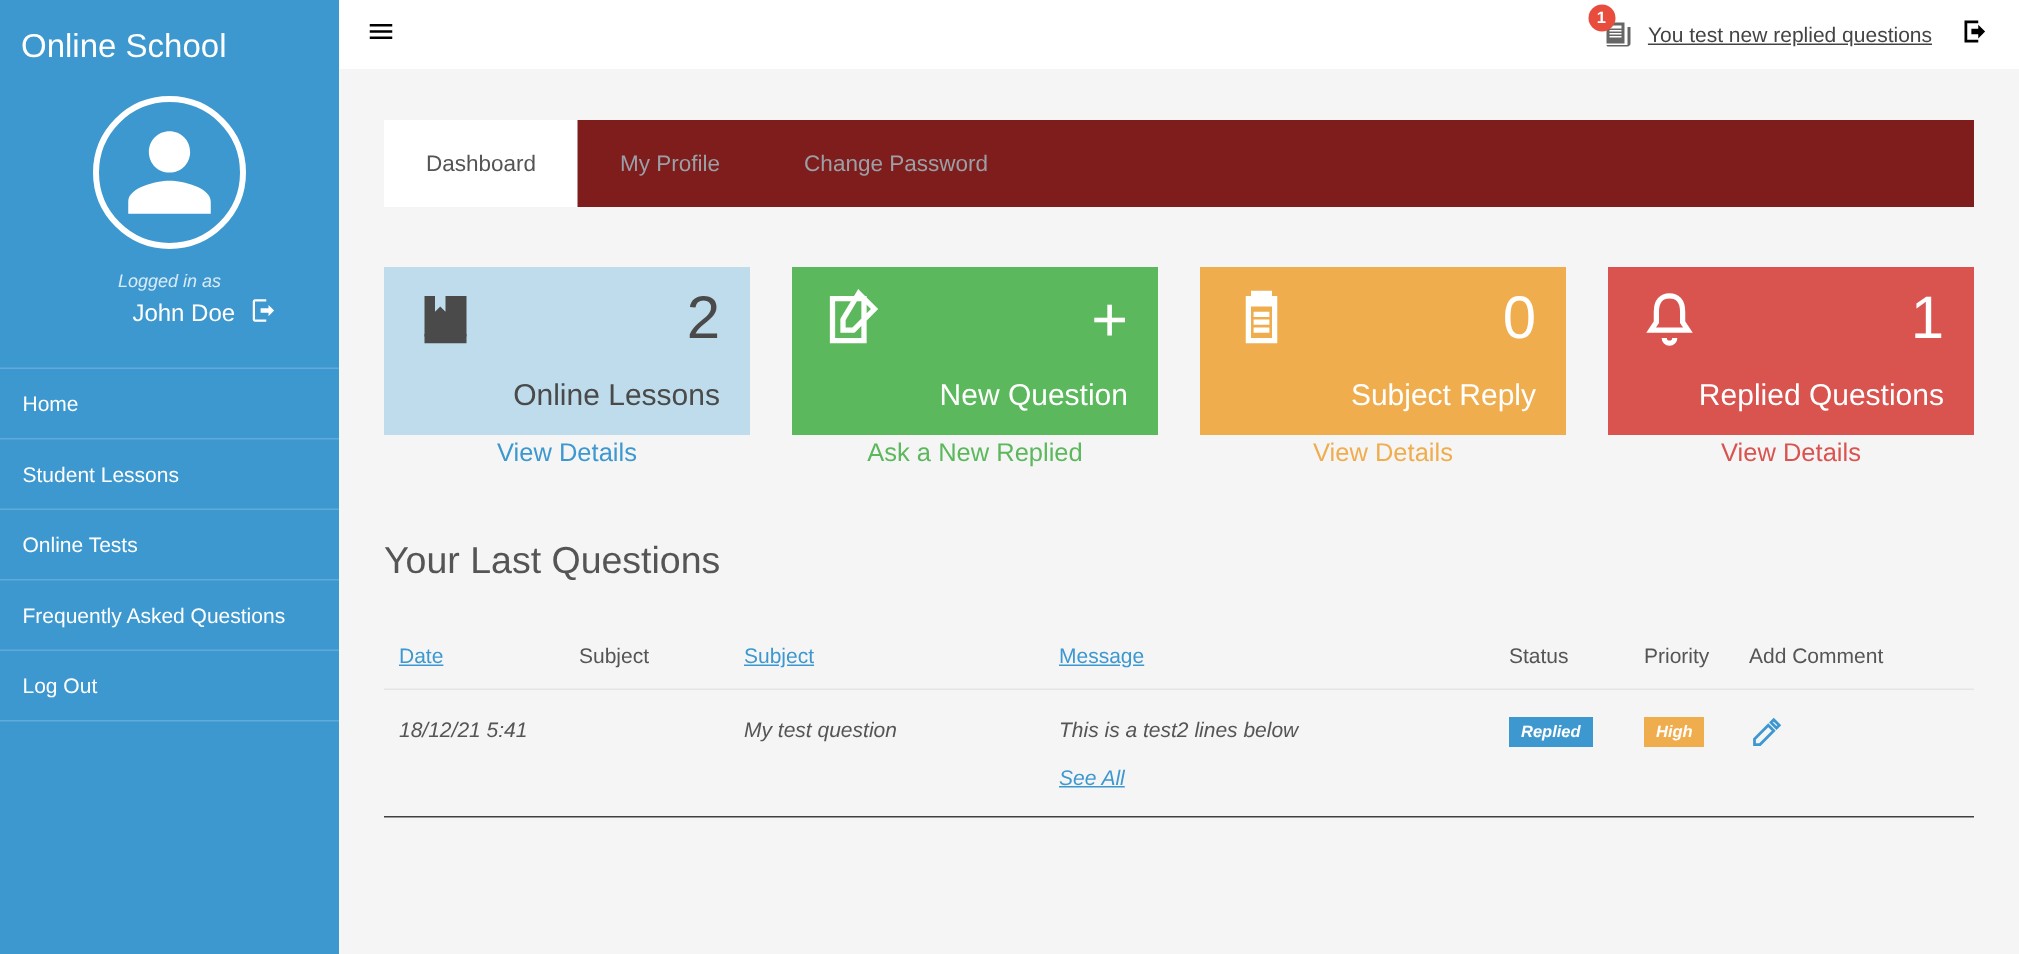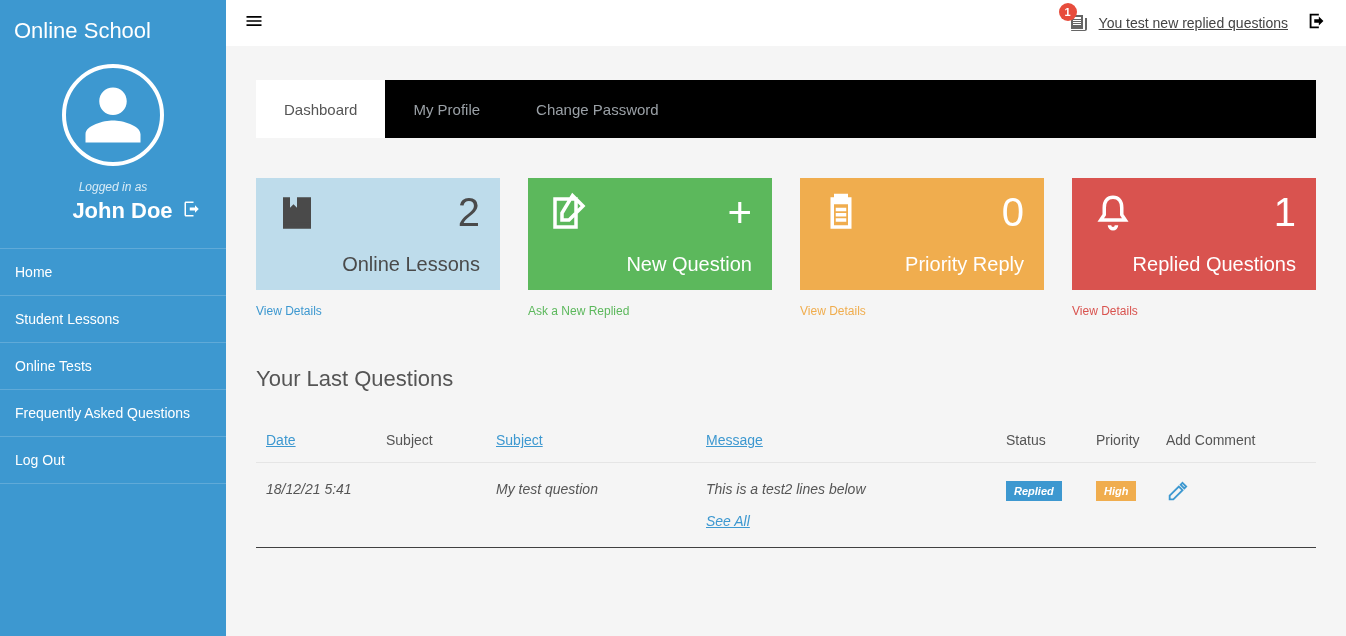--- a/index.html
+++ b/index.html
@@ -12,21 +12,21 @@
   }
   .sidebar .brand { padding:18px 14px 10px 14px; font-size:22px; font-weight:400;}
   .sidebar .avatar-wrap { text-align:center; margin-top:10px; }
   .sidebar .avatar {
     width:102px; height:102px; border:4px solid #fff; border-radius:50%;
     margin:0 auto; display:flex; align-items:center; justify-content:center;
   }
   .sidebar .avatar svg { width:66px; height:66px; fill:#fff; }
   .sidebar .logged { font-style:italic; font-size:12px; margin-top:14px; color:#d8ebf6;}
   .sidebar .user-row { display:flex; align-items:center; justify-content:center; gap:10px; margin-top:4px;}
-  .sidebar .username { font-size:22px; font-weight:700; color:#fff;margin-left:47px;}
+  .sidebar .username { font-size:16px; font-weight:400; color:#fff;margin-left:47px;}
   .sidebar .logout-icon svg { width:18px; height:18px; fill:#fff;}
   .sidebar nav { margin-top:24px; }
   .sidebar nav .item {
     display:block; padding:15px 15px; font-size:14px; color:#fff; text-decoration:none;
     border-top:1px solid rgba(255,255,255,0.18); cursor:pointer;
   }
   .sidebar nav .item:last-child { border-bottom:1px solid rgba(255,255,255,0.18);}
   
   .topbar {
     position:fixed; left:226px; top:0; right:0; height:46px; background:#fff;
@@ -45,49 +45,49 @@
   .exit svg{ width:22px; height:22px;}
   
   .main {
     position:absolute; left:226px; top:46px; width:1120px; padding:34px 30px;
   }
   .tab { padding:22px 28px; font-size:15px; color:#9aa0a6; cursor:pointer;}
   .tab.active { color:#555; background:#fff; font-weight:400; position:relative;}
   .tab.active { background:#fff; }
   
   .tabstrip {
-    background:#000000; display:flex; height:58px; align-items:stretch;
+    background:#7f1d1d; display:flex; height:58px; align-items:stretch;
   }
   .tabstrip .tab { display:flex; align-items:center;}
   
   
   .cards { display:flex; gap:28px; margin-top:40px;}
   .card { flex:1; background:transparent;}
   .card .box {
     height:112px; padding:14px 20px; color:#fff; display:flex; flex-direction:column;
     justify-content:space-between;
   }
   .card .box .top { display:flex; align-items:flex-start; justify-content:space-between;}
   .card .box .top svg { width:42px; height:42px;}
   .card .box .num { font-size:40px; font-weight:300; line-height:1;}
   .card .box .plus { font-size:42px; font-weight:300; line-height:1;}
   .card .box .label { text-align:right; font-size:20px; font-weight:300;}
-  .card .link { display:block; margin-top:14px; font-size:12px; text-decoration:none;}
+  .card .link { display:block; margin-top:2px; font-size:17px; text-decoration:none;text-align:center;}
   .c1 .box{ background:#bedceb; color:#4a4a4a;}
   .c1 .box svg{ fill:#4a4a4a;}
   .c1 .link{ color:#3d98d0;}
   .c2 .box{ background:#5cb85c;}
   .c2 .link{ color:#5cb85c;}
   .c3 .box{ background:#f0ad4e;}
   .c3 .link{ color:#f0ad4e;}
   .c4 .box{ background:#d9534f;}
   .c4 .link{ color:#d9534f;}
   .c2 .box svg,.c3 .box svg,.c4 .box svg{ fill:#fff;}
   
-  .section-title { margin-top:48px; font-size:22px; font-weight:300; color:#555;}
+  .section-title { margin-top:48px; font-size:25px; font-weight:300; color:#555;}
   
   table { width:100%; margin-top:26px; border-collapse:collapse;}
   thead th { text-align:left; font-weight:400; font-size:14px; padding:14px 10px; color:#555; border-bottom:1px solid #e5e5e5;}
   thead th.link { color:#3d98d0; text-decoration:underline; cursor:pointer;}
   tbody td { padding:18px 10px; font-size:14px; vertical-align:top; border-bottom:1px solid #404040;font-style:italic;}
   .msg a { color:#3d98d0; text-decoration:underline;}
   .badge-status {
     display:inline-block; background:#3d98d0; color:#fff; font-size:11px; font-weight:600;
     padding:4px 8px;
   }
@@ -187,21 +187,21 @@
       <a class="link">Ask a New Replied</a>
     </div>
     <div class="card c3">
       <div class="box">
         <div class="top">
           <svg viewBox="0 0 24 24">
               <path fill="none" stroke="#fff" stroke-width="2" d="M7 4h10v16H7zM9 2h6v4H9zM9 10h6M9 13h6M9 16h6"></path>
             </svg>
           <span class="num">0</span>
         </div>
-        <div class="label">Priority Reply</div>
+        <div class="label">Subject Reply</div>
       </div>
       <a class="link">View Details</a>
     </div>
     <div class="card c4">
       <div class="box">
         <div class="top">
           <svg viewBox="0 0 24 24">
               <path fill="none" stroke="#fff" stroke-width="2" d="M12 3c3 0 5 2 5 6v4l2 3H5l2-3V9c0-4 2-6 5-6zM10 19a2 2 0 0 0 4 0"></path>
             </svg>
           <span class="num">1</span>

